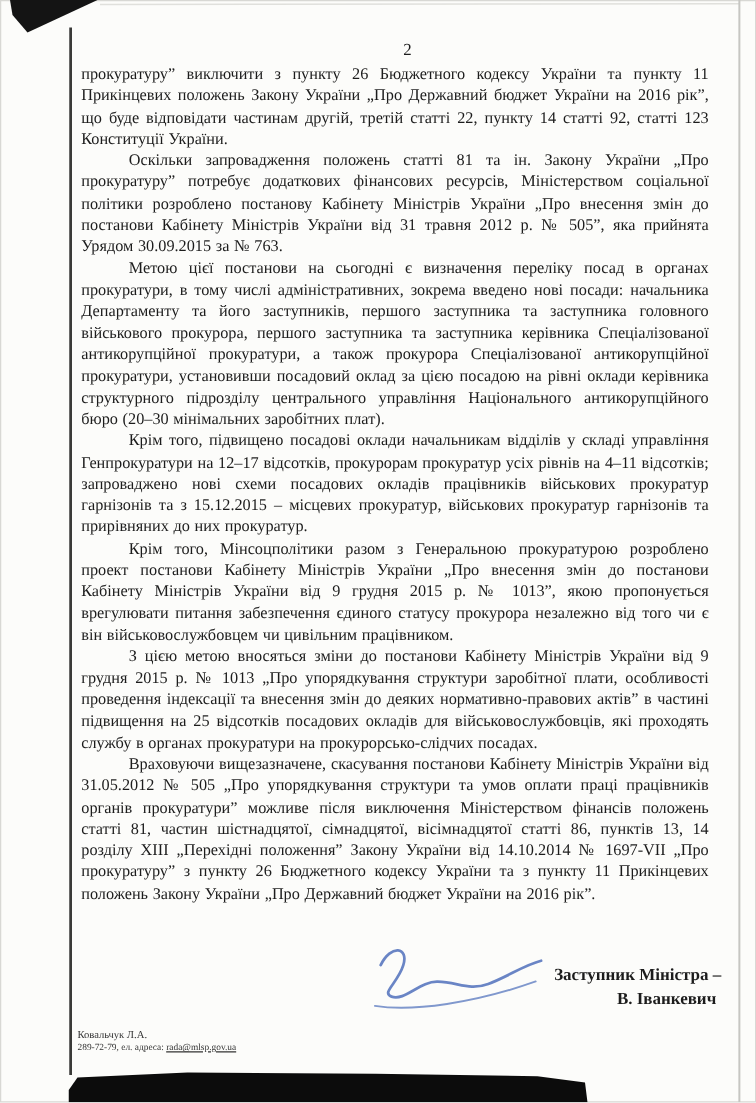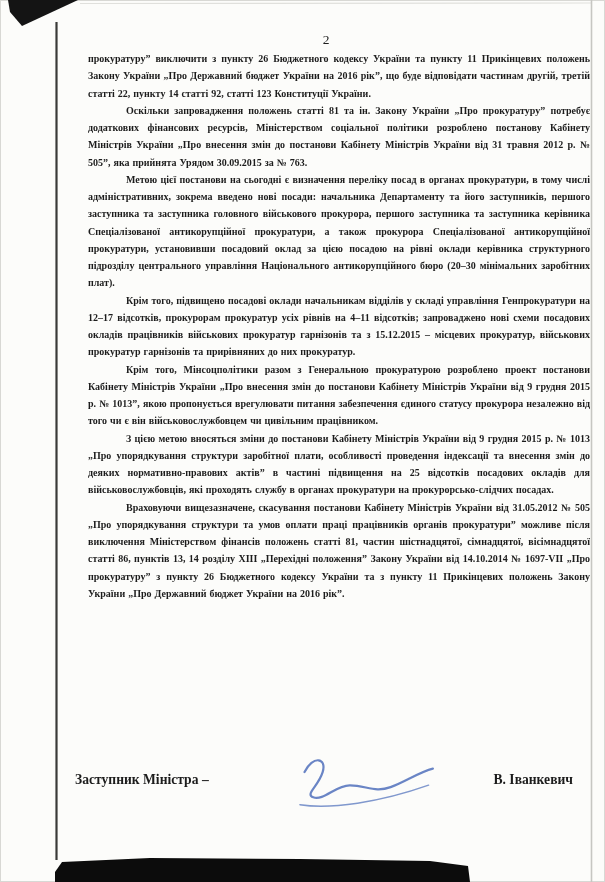--- a/index.html
+++ b/index.html
@@ -25,45 +25,45 @@
     top: 32px;
     left: 75px;
     width: 502px;
     text-align: center;
     font-size: 13.5px;
     z-index: 2;
   }
   .doc-body {
     position: absolute;
     top: 50px;
-    left: 88px;
+    left: 65px;
     width: 502px;
-    font-size: 10px;
+    font-size: 13px;
     line-height: 17.25px;
     text-align: justify;
     z-index: 2;
-    font-weight: bold;
   }
   .doc-body p {
     margin: 0;
     text-indent: 38px;
     word-spacing: 0.5px;
   }
   .doc-body p.continuation { text-indent: 0; }
   .sig-block {
     position: absolute;
     top: 770px;
     left: 75px;
     width: 502px;
     display: flex;
     justify-content: space-between;
     align-items: flex-end;
     font-weight: bold;
     font-size: 13.6px;
     z-index: 3;
+    flex-direction: column;
   }
   .sig-title div { line-height: 19px; }
   .sig-name { line-height: 19px; padding-right: 4px; margin-left: 21px; }
   .handwritten {
     position: absolute;
     left: 278px;
     top: 748px;
     z-index: 4;
     transform: rotate(-6deg);
     opacity: 0.9;
@@ -111,14 +111,18 @@
     </g>
   </svg>
 
   <div class="sig-block">
     <div class="sig-title">
       <div>Заступник Міністра –</div>
     </div>
     <div class="sig-name">В. Іванкевич</div>
   </div>
 
+  <div class="footer-contact">
+    <div class="footer-exec">Ковальчук Л.А.</div>
+    <div class="footer-line"><span>289-72-79, ел. адреса: </span><span class="email">rada@mlsp.gov.ua</span></div>
+  </div>
 
 </div>
 
 </body></html>

